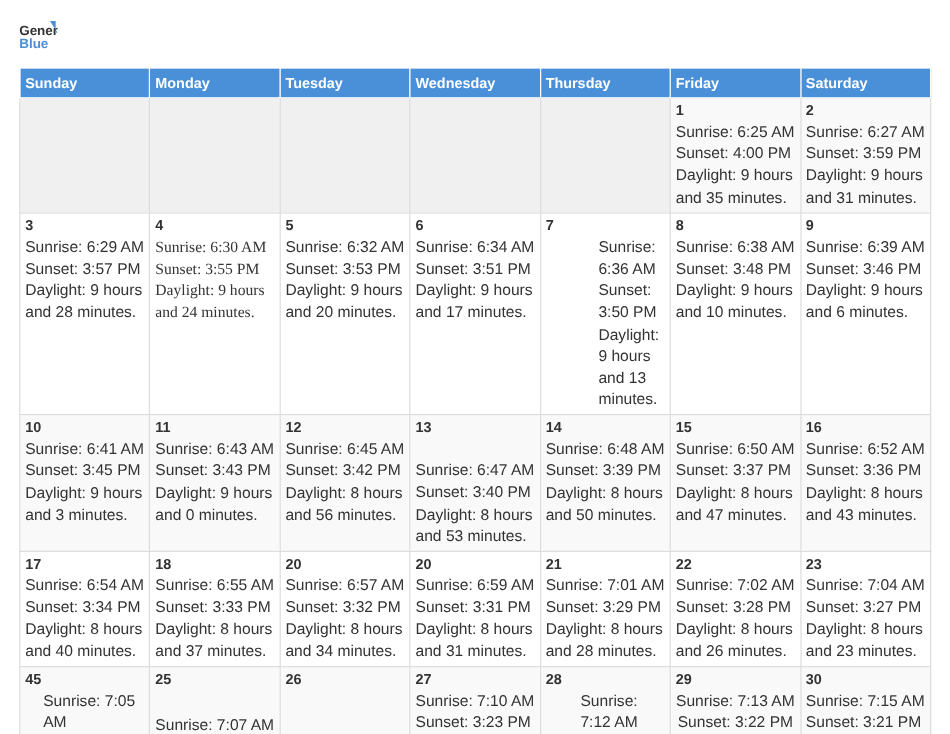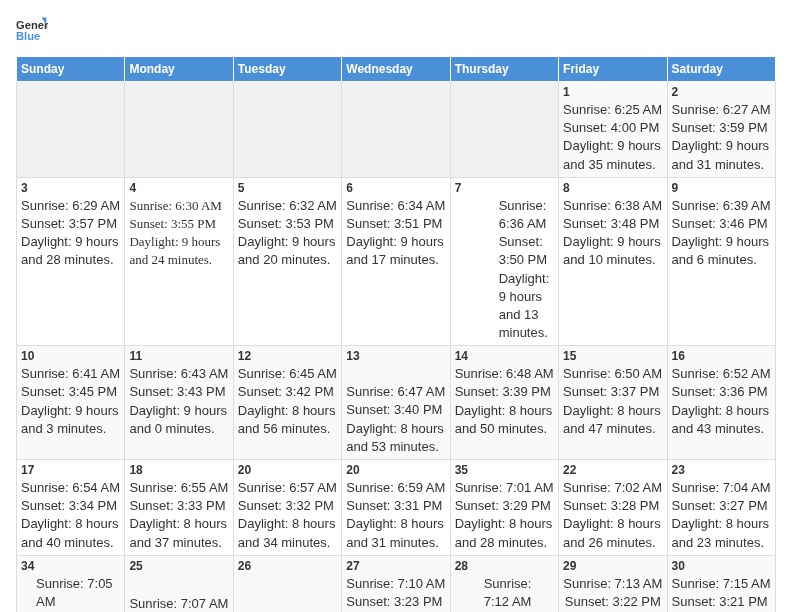--- a/index.html
+++ b/index.html
@@ -262,21 +262,21 @@
 and 34 minutes.</div>
         </td>
         <td>
           <span class="day-num">20</span>
           <div class="day-info" style="white-space: pre-line;">Sunrise: 6:59 AM
 Sunset: 3:31 PM
 Daylight: 8 hours
 and 31 minutes.</div>
         </td>
         <td>
-          <span class="day-num">35</span>
+          <span class="day-num">21</span>
           <div class="day-info" style="white-space: pre-line;">Sunrise: 7:01 AM
 Sunset: 3:29 PM
 Daylight: 8 hours
 and 28 minutes.</div>
         </td>
         <td>
           <span class="day-num">22</span>
           <div class="day-info" style="white-space: pre-line;">Sunrise: 7:02 AM
 Sunset: 3:28 PM
 Daylight: 8 hours
@@ -285,21 +285,21 @@
         <td>
           <span class="day-num">23</span>
           <div class="day-info" style="white-space: pre-line;">Sunrise: 7:04 AM
 Sunset: 3:27 PM
 Daylight: 8 hours
 and 23 minutes.</div>
         </td>
       </tr>
       <tr>
         <td>
-          <span class="day-num">34</span>
+          <span class="day-num">45</span>
           <div class="day-info" style="white-space: pre-line; margin-left: 15px;">Sunrise: 7:05 AM
 Sunset: 3:26 PM
 Daylight: 8 hours
 and 20 minutes.</div>
         </td>
         <td>
           <span class="day-num">25</span>
           <div class="day-info" style="white-space: pre-line; margin-top: 22px;">Sunrise: 7:07 AM
 Sunset: 3:25 PM
 Daylight: 8 hours

